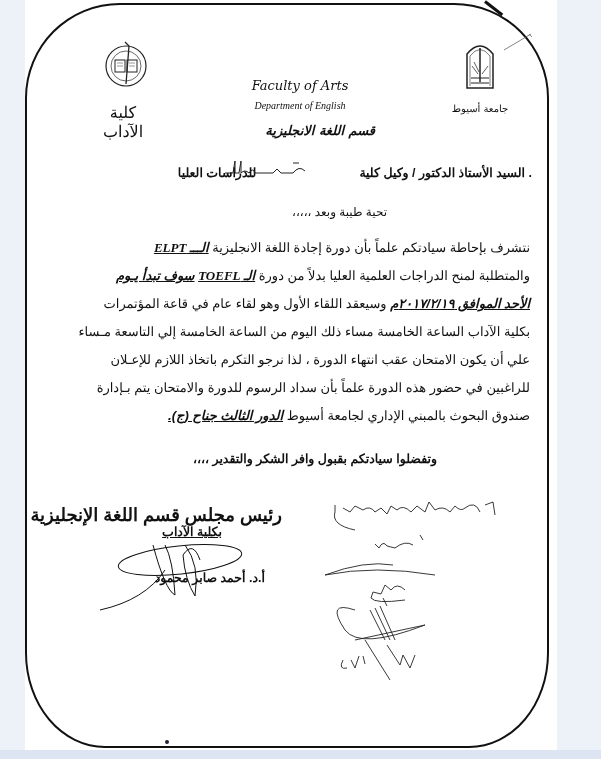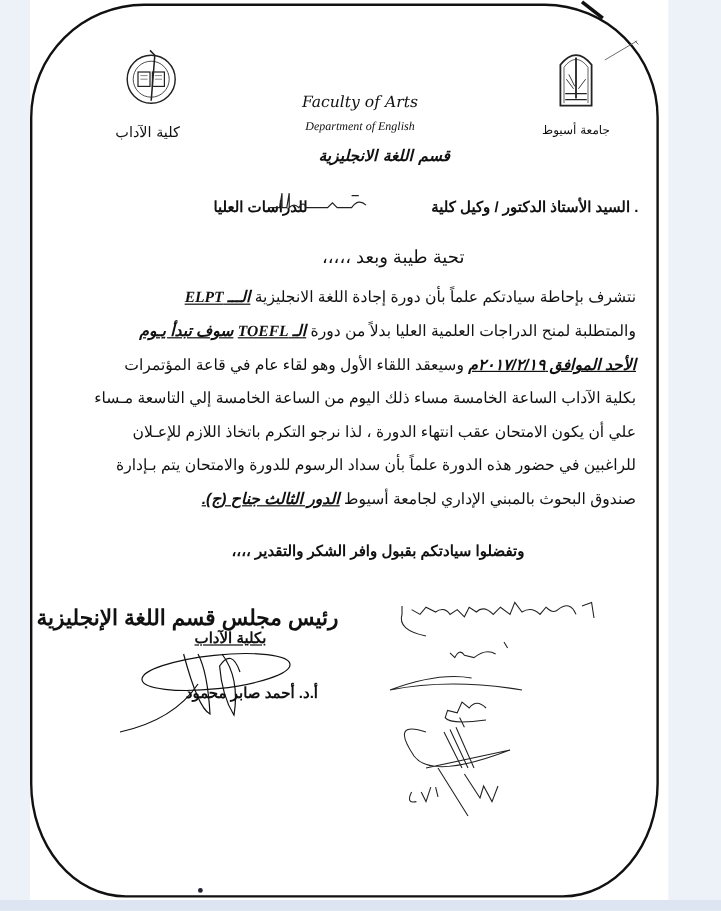--- a/index.html
+++ b/index.html
@@ -13,32 +13,32 @@
     .frame {
       position: absolute; left: 0px; top: 3px; width: 524px; height: 754px;
       border: 2.5px solid #111; border-radius: 95px 95px 80px 80px / 95px 95px 95px 95px;
       top: 3px; height: 745px;
     }
 
     .stray-mark { position: absolute; left: 460px; top: 0; width: 22px; height: 3px; background:#111; transform: rotate(38deg); transform-origin: left center; }
 
     
     .logo-left { position: absolute; left: 76px; top: 38px; width: 50px; height: 52px; }
-    .logo-left-caption { position: absolute; left: 68px; top: 103px; width: 60px; text-align: center; font-family: "DejaVu Serif", serif; font-size: 12px; }
+    .logo-left-caption { position: absolute; left: 68px; top: 103px; width: 60px; text-align: center; font-family: "DejaVu Serif", serif; font-size: 16px; }
     .logo-right { position: absolute; left: 440px; top: 38px; width: 30px; height: 52px; }
     .logo-right-caption { position: absolute; left: 420px; top: 103px; width: 70px; text-align: center; font-family: "DejaVu Serif", serif; font-size: 10px; }
 
     .title-en-1 { position: absolute; left: 215px; top: 78px; width: 120px; text-align: center; font-family: "DejaVu Serif", serif; font-style: italic; font-size: 13px; }
     .title-en-2 { position: absolute; left: 190px; top: 100px; width: 170px; text-align: center; font-family: Liberation Serif, serif; font-style: italic; font-size: 10px; }
     .title-ar { position: absolute; left: 200px; top: 123px; width: 150px; text-align: right; font-family: "DejaVu Sans", sans-serif; font-weight: bold; font-style: italic; font-size: 13px; direction: rtl; }
 
     .ar { direction: rtl; unicode-bidi: plaintext; position: absolute; font-family: "Liberation Sans", sans-serif; font-size: 12.5px; white-space: nowrap; }
     .addressee { right: 25px; top: 165px; font-weight: bold; font-size: 12.5px; }
     .handwritten-college { position: absolute; left: 198px; top: 157px; width: 90px; height: 22px; }
-    .greeting { right: 170px; top: 205px; font-size: 15px; }
+    .greeting { right: 170px; top: 205px; font-size: 12px; }
 
     .para { position: absolute; left: 40px; width: 465px; direction: rtl; font-family: "Liberation Sans", sans-serif; font-size: 13px; white-space: nowrap; text-align: justify; }
     .para .em { font-family: "Liberation Serif", serif; font-weight: bold; font-style: italic; text-decoration: underline; }
     .para .emb { font-weight: bold; font-style: italic; text-decoration: underline; }
 
     .closing { right: 120px; top: 451px; font-weight: bold; font-size: 12.5px; text-align: right; }
 
     .sig-left-title { right: 275px; top: 504px; font-weight: bold; font-size: 18px; }
     .sig-left-college { right: 335px; top: 524px; font-weight: bold; font-size: 12.5px; text-decoration: underline; }
     .sig-left-name { right: 292px; top: 570px; font-weight: bold; font-size: 12.5px; }

